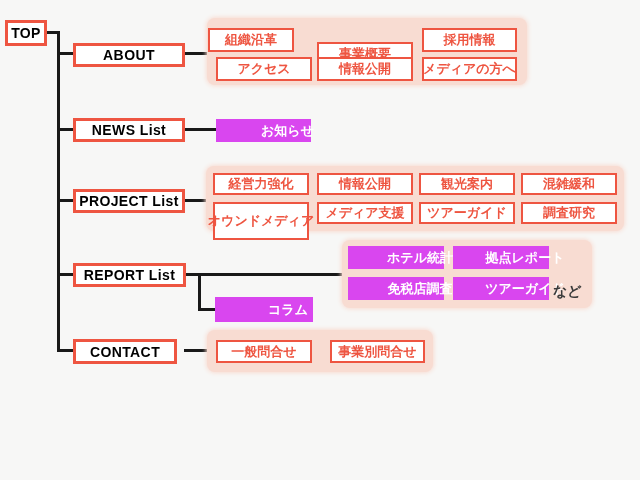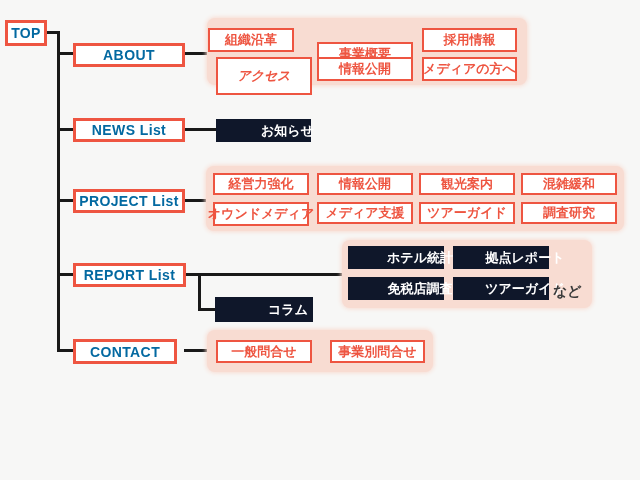--- a/index.html
+++ b/index.html
@@ -17,40 +17,40 @@
   .panel{
     position:absolute;
     background:#f8dcd2;
     border-radius:8px;
     box-shadow:0 0 4px 1px #f8dcd2;
   }
   .node{
     position:absolute;
     background:#ffffff;
     border:3px solid #ee5541;
-    color:#0369a1;
+    color:#000000;
     font-weight:bold;
     font-size:14px;
     letter-spacing:.4px;
     display:flex;align-items:center;justify-content:center;
     box-sizing:border-box;
   }
   .child{
     position:absolute;
     background:#ffffff;
     border:2.5px solid #ee5541;
     color:#ee5541;
     font-weight:600;
     font-size:13px;
     display:flex;align-items:center;justify-content:center;
     box-sizing:border-box;
     white-space:nowrap;
   }
   .child.solid{
-    background:#0f172a;
+    background:#d946ef;
     border:none;
     color:#ffffff;
     padding-left:48px;
   }
   .note{
     position:absolute;
     color:#3a3a3a;
     font-size:14px;
     font-weight:600;
   }
@@ -84,31 +84,31 @@
 
   <div class="node" style="left:73px;top:43px;width:112px;height:24px;">ABOUT</div>
   <div class="node" style="left:73px;top:118px;width:112px;height:24px;">NEWS List</div>
   <div class="node" style="left:73px;top:189px;width:112px;height:24px;">PROJECT List</div>
   <div class="node" style="left:73px;top:263px;width:113px;height:24px;">REPORT List</div>
   <div class="node" style="left:73px;top:339px;width:104px;height:25px;">CONTACT</div>
 
   <div class="child" style="left:208px;top:28px;width:86px;height:24px;">組織沿革</div>
   <div class="child" style="left:317px;top:42px;width:96px;height:24px;">事業概要</div>
   <div class="child" style="left:422px;top:28px;width:95px;height:24px;">採用情報</div>
-  <div class="child" style="left:216px;top:57px;width:96px;height:38px;font-style:italic;">アクセス</div>
+  <div class="child" style="left:216px;top:57px;width:96px;height:24px;">アクセス</div>
   <div class="child" style="left:317px;top:57px;width:96px;height:24px;">情報公開</div>
   <div class="child" style="left:422px;top:57px;width:95px;height:24px;">メディアの方へ</div>
 
   <div class="child solid" style="left:216px;top:119px;width:95px;height:23px;">お知らせ</div>
 
   <div class="child" style="left:213px;top:173px;width:96px;height:22px;">経営力強化</div>
   <div class="child" style="left:317px;top:173px;width:96px;height:22px;">情報公開</div>
   <div class="child" style="left:419px;top:173px;width:96px;height:22px;">観光案内</div>
   <div class="child" style="left:521px;top:173px;width:96px;height:22px;">混雑緩和</div>
-  <div class="child" style="left:213px;top:202px;width:96px;height:24px;">オウンドメディア</div>
+  <div class="child" style="left:213px;top:202px;width:96px;height:38px;">オウンドメディア</div>
   <div class="child" style="left:317px;top:202px;width:96px;height:22px;">メディア支援</div>
   <div class="child" style="left:419px;top:202px;width:96px;height:22px;">ツアーガイド</div>
   <div class="child" style="left:521px;top:202px;width:96px;height:22px;">調査研究</div>
 
   <div class="child solid" style="left:348px;top:246px;width:96px;height:23px;">ホテル統計</div>
   <div class="child solid" style="left:453px;top:246px;width:96px;height:23px;">拠点レポート</div>
   <div class="child solid" style="left:348px;top:277px;width:96px;height:23px;">免税店調査</div>
   <div class="child solid" style="left:453px;top:277px;width:96px;height:23px;">ツアーガイド</div>
   <div class="note" style="left:553px;top:283px;">など</div>
   <div class="child solid" style="left:215px;top:297px;width:98px;height:25px;">コラム</div>

